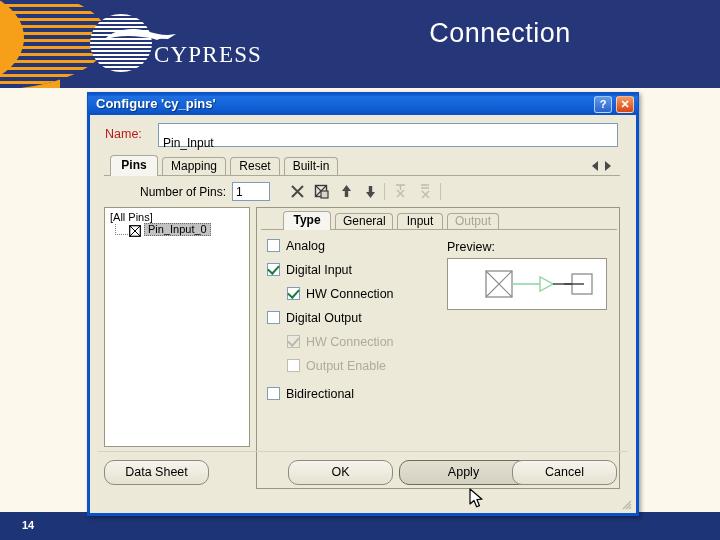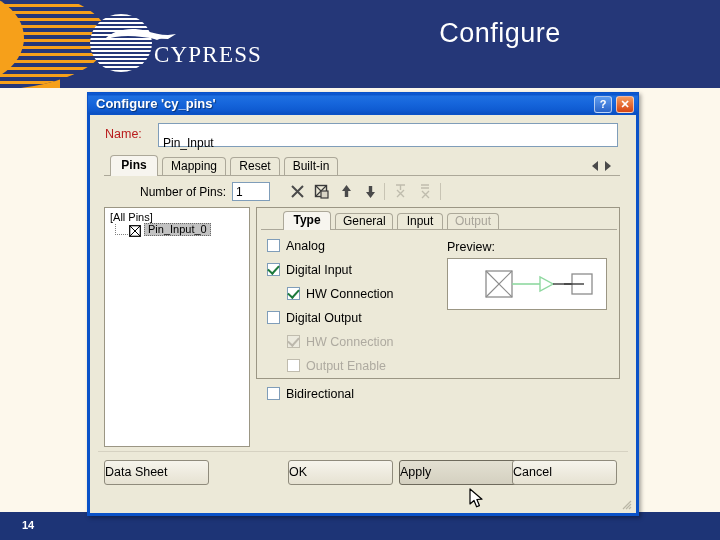--- a/index.html
+++ b/index.html
@@ -138,21 +138,21 @@
     border-left:1px dotted #808080;border-bottom:1px dotted #808080;
   }
   .pin-icon{position:absolute;left:24px;top:15px;width:12px;height:12px;}
   .tree-item{
     position:absolute;left:39px;top:15px;height:13px;
     background:#c2c2c2;border:1px dotted #6b6b6b;box-sizing:border-box;
     font-size:11px;color:#000;padding:0 3px;line-height:11px;
   }
 
   .right-panel{
-    position:absolute;left:166px;top:92px;width:364px;height:172px;
+    position:absolute;left:166px;top:92px;width:364px;height:282px;
     background:#ece9d8;border:1px solid #9b9684;box-sizing:border-box;
   }
   .inner-tabstrip{position:absolute;left:4px;top:3px;width:356px;height:19px;}
   .itab{
     position:absolute;top:2px;height:17px;box-sizing:border-box;
     background:#ece9d8;border:1px solid #aca899;border-bottom:none;border-radius:4px 4px 0 0;
     font-size:12px;color:#000;text-align:center;line-height:15px;padding:0 7px;
   }
   .itab.active{top:0;height:19px;background:#f7f5ef;font-weight:bold;line-height:17px;z-index:3;}
   .itab.disabled{color:#a8a49a;}
@@ -176,22 +176,22 @@
   .preview-box{
     position:absolute;left:190px;top:50px;width:160px;height:52px;
     background:#ffffff;border:1px solid #9b9684;box-sizing:border-box;
   }
 
   
   .btnrow{position:absolute;left:0;top:345px;width:546px;height:40px;}
   .dlg-btn{
     position:absolute;top:0;height:25px;
     background:linear-gradient(to bottom,#f6f4ec,#e6e2d2);
-    border:1px solid #8f8b7c;border-radius:3px;box-sizing:border-box;
-    font-size:12.5px;color:#000;text-align:left;line-height:23px;
+    border:1px solid #8f8b7c;border-radius:10px;box-sizing:border-box;
+    font-size:12.5px;color:#000;text-align:center;line-height:23px;
   }
   .dlg-btn.hover{
     background:linear-gradient(to bottom,#e3e0d2,#d4d0c0);
     border:1px solid #6e6a5c;
   }
   .divider-top{position:absolute;left:8px;top:336px;width:530px;height:1px;background:#d6d2c2;}
 
   .cursor{position:absolute;left:469px;top:488px;width:16px;height:22px;}
   .grip{position:absolute;right:4px;bottom:3px;width:10px;height:10px;opacity:.5;}
 </style>
@@ -232,21 +232,21 @@
 
   <div class="logo">
     <div class="logo-globe"></div>
     <svg class="logo-bird" width="78" height="26" viewBox="0 0 78 26">
       <path d="M2 14 C12 3, 30 1, 44 5 C52 7, 58 9, 66 9 L74 8 L66 13 C56 13, 48 12, 40 11 C26 9, 12 10, 2 14 Z" fill="#ffffff"></path>
       <path d="M44 10 L62 11 L55 14 Z" fill="#ffffff"></path>
     </svg>
     <div class="logo-text">CYPRESS</div>
   </div>
 
-  <div class="header-title">Configure</div>
+  <div class="header-title">Connection</div>
 </div>
 
 <div class="slide-body"></div>
 <div class="footer-thin"></div>
 <div class="slide-footer"></div>
 <div class="slide-num">14</div>
 
 <div class="dialog"></div>
 
 <div class="titlebar">

